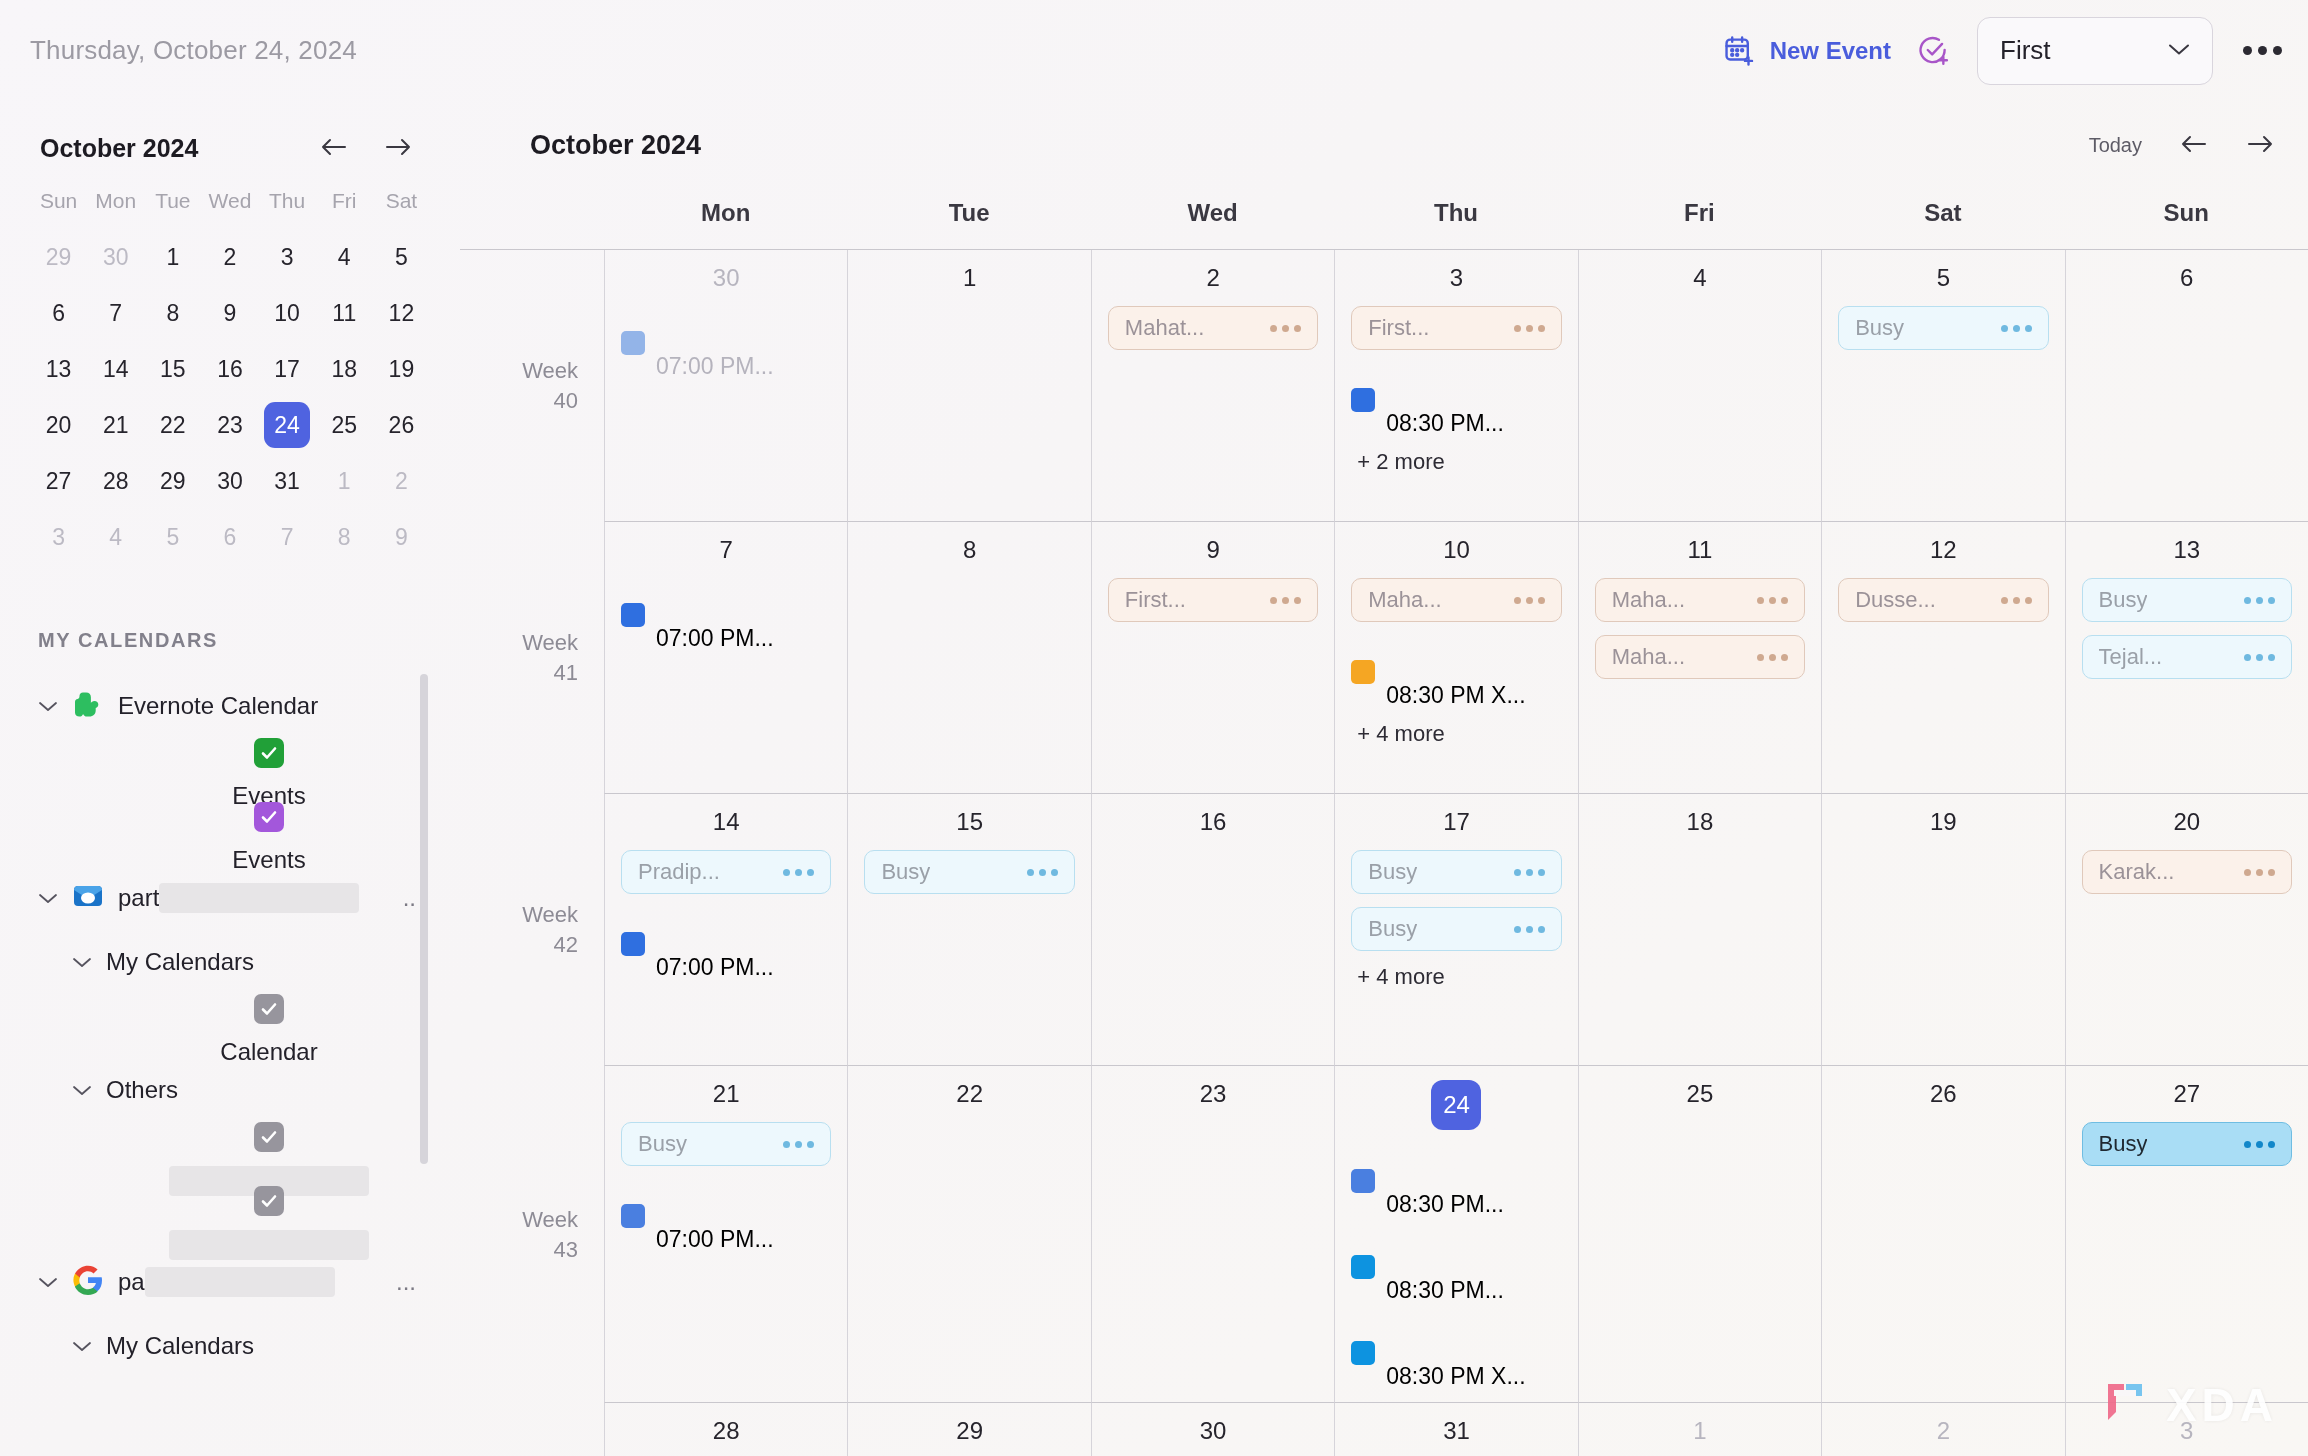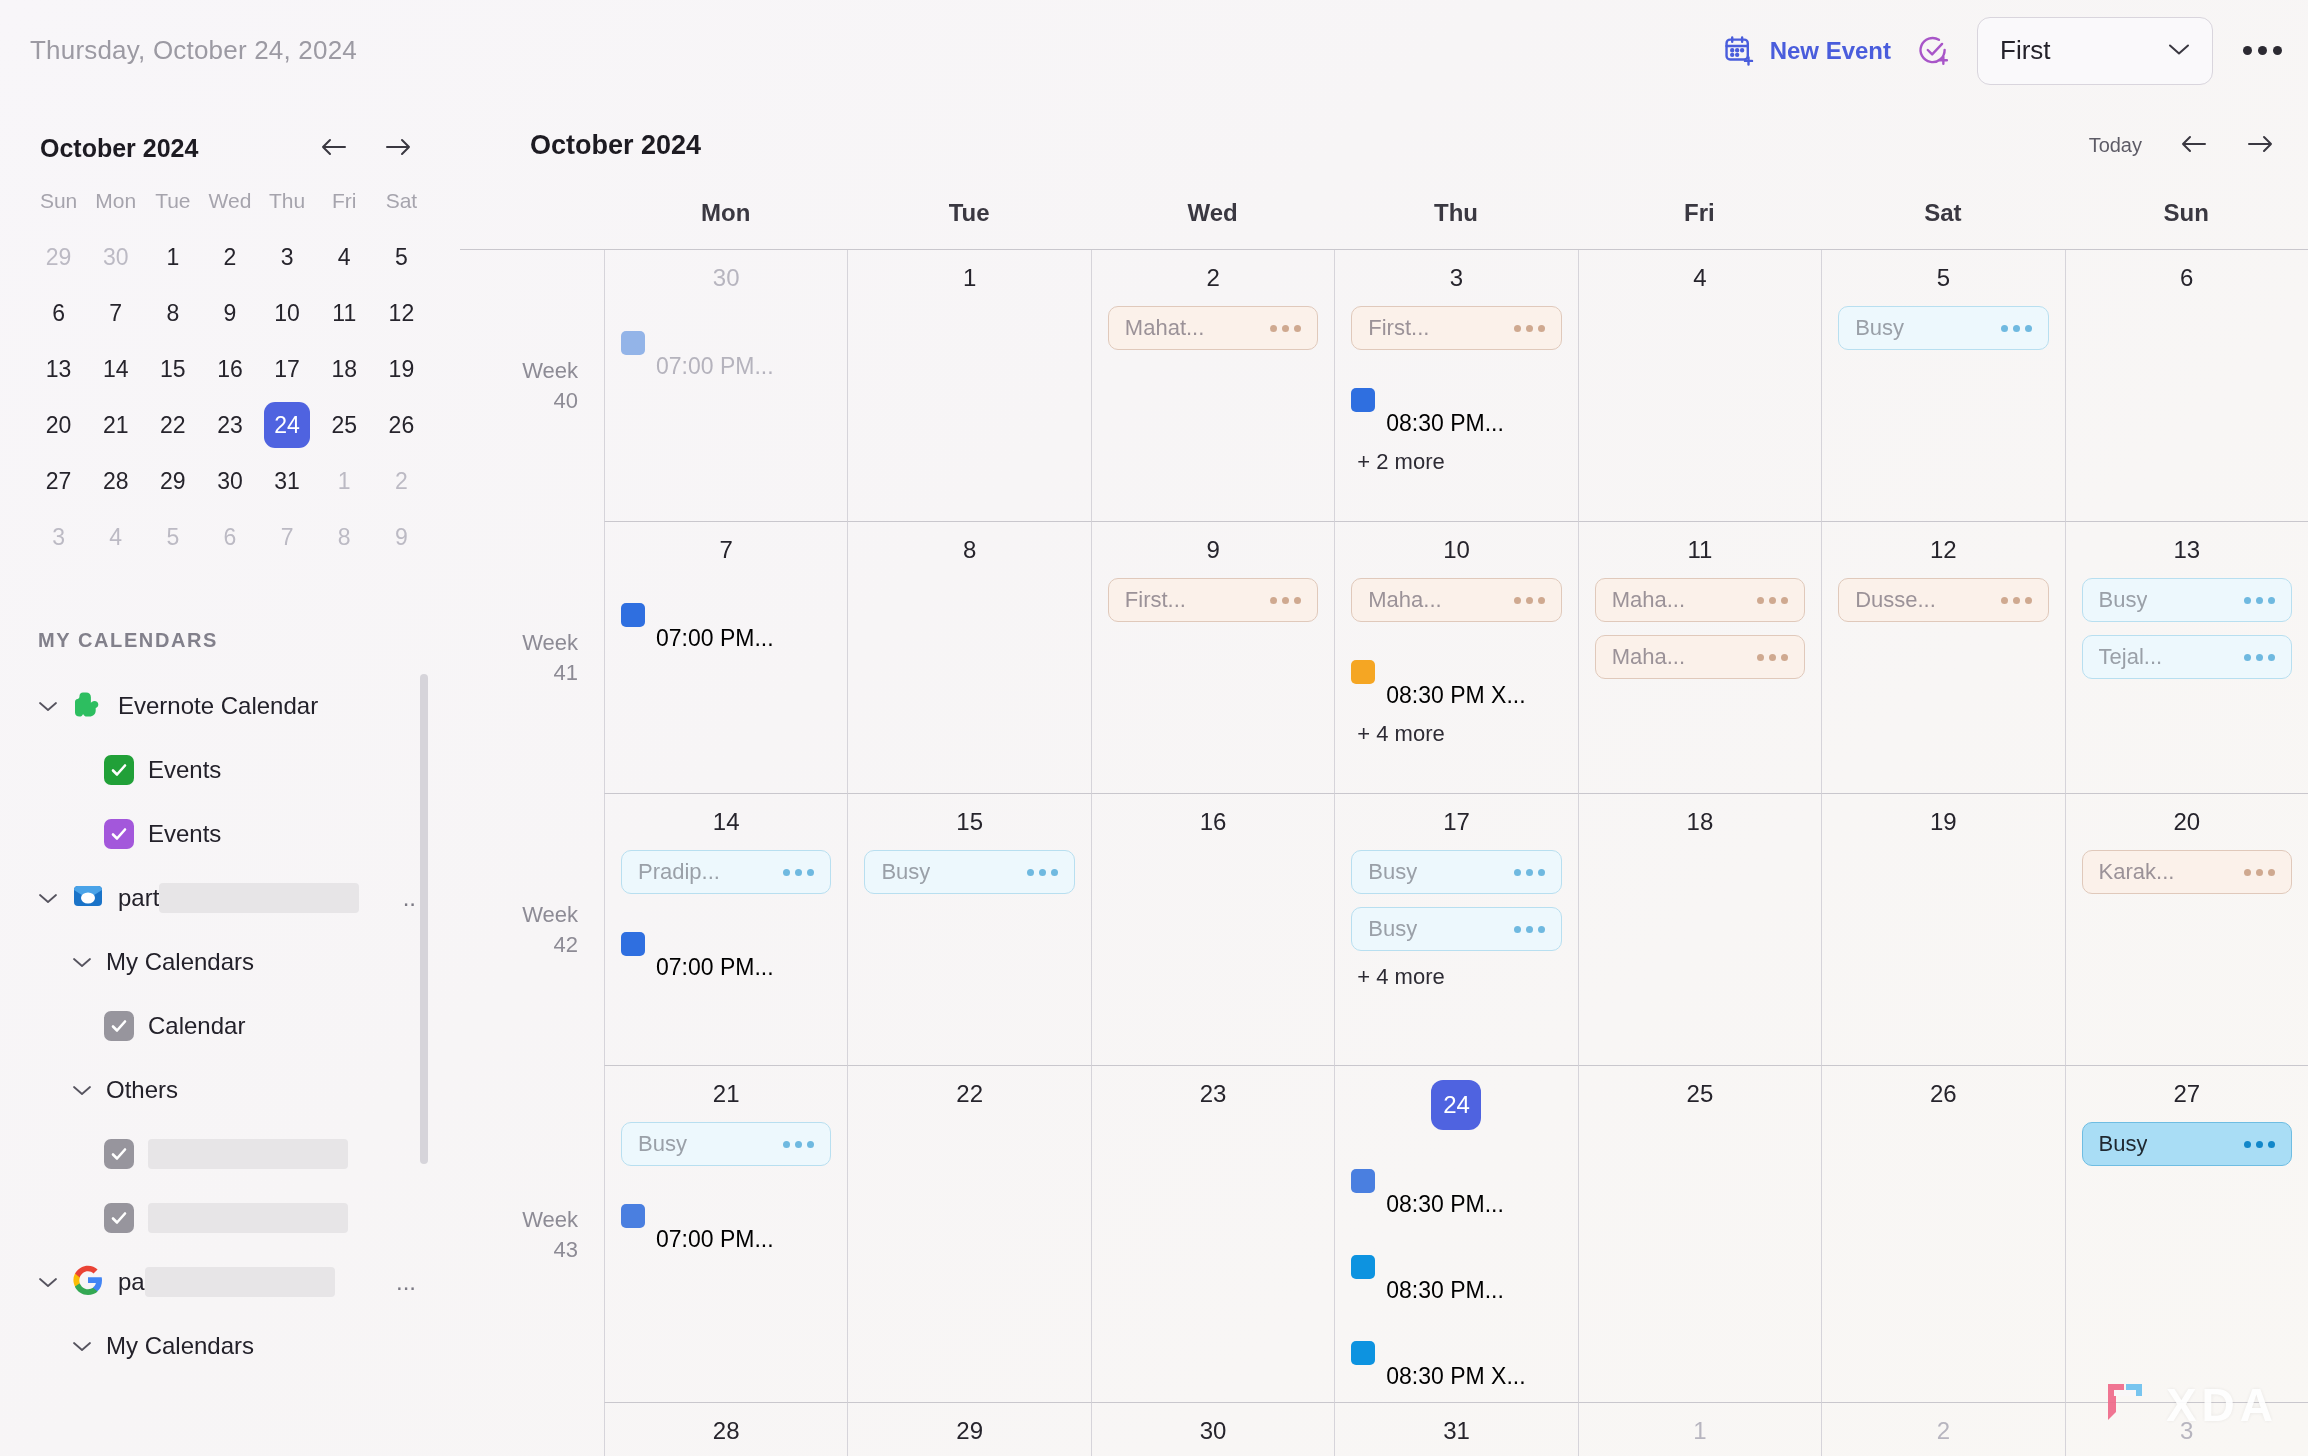--- a/index.html
+++ b/index.html
@@ -46,21 +46,21 @@
               font-size: 23px; color: #26242c; }
   .mini-num.muted { color: #bcbac4; }
   .mini-num.today { background: #4f63e0; color: #fff; }
 
   .my-cal-label { font-size: 20px; letter-spacing: 1.6px; color: #82808b;
                   font-weight: bold; padding: 64px 0 0 12px; }
   .cal-list { margin-top: 22px; position: relative; }
   .cal-row { display: flex; align-items: center; height: 64px; padding-left: 12px;
              gap: 14px; cursor: pointer; }
   .cal-row.indent1 { padding-left: 46px; }
-  .cal-row.indent2 { padding-left: 78px; }
+  .cal-row.indent2 { padding-left: 78px; flex-direction: column; }
   .caret { width: 20px; height: 12px; flex: 0 0 auto; }
   .cal-icon { width: 32px; height: 32px; flex: 0 0 auto; }
   .cal-name { font-size: 24px; color: #23212a; white-space: nowrap; }
   .cbx { width: 30px; height: 30px; border-radius: 7px; flex:0 0 auto;
          display:flex; align-items:center; justify-content:center; }
   .cbx svg { width: 20px; height: 20px; }
   .redact { background: #e7e5e7; border-radius: 4px; display:inline-block; }
   .ellip { color: #7b7984; font-size: 24px; margin-left: auto; padding-right: 18px;}
   .side-scroll { position:absolute; right: 6px; top: 0; width: 8px; height: 490px;
                  background: #d6d4da; border-radius: 4px; }

